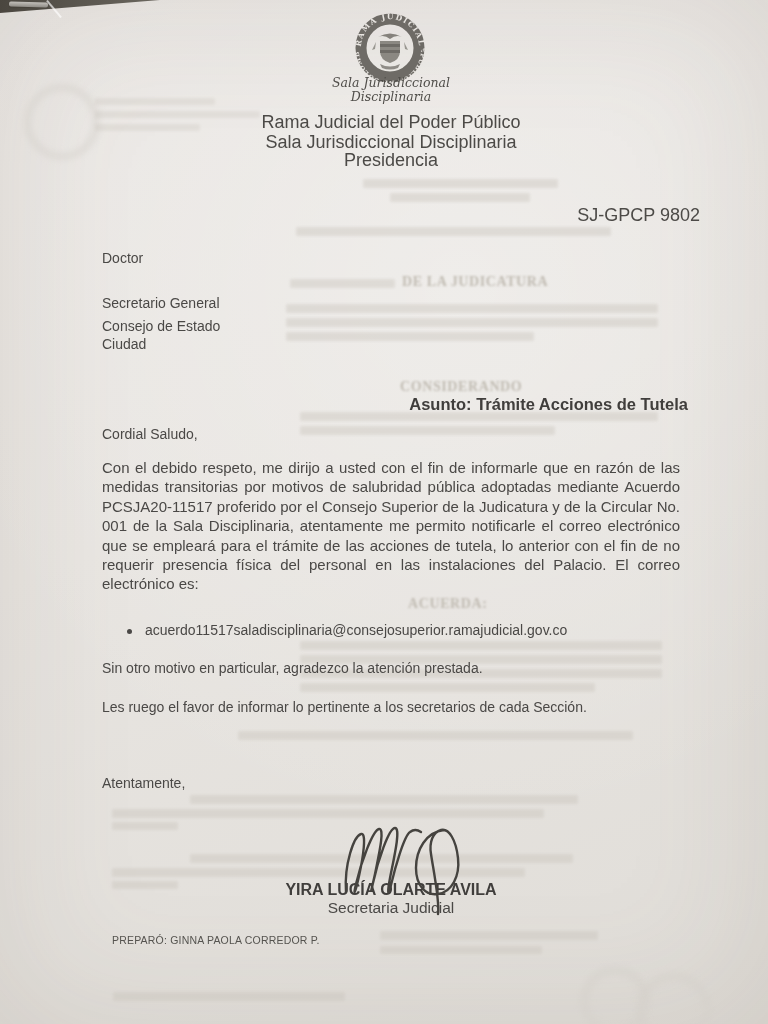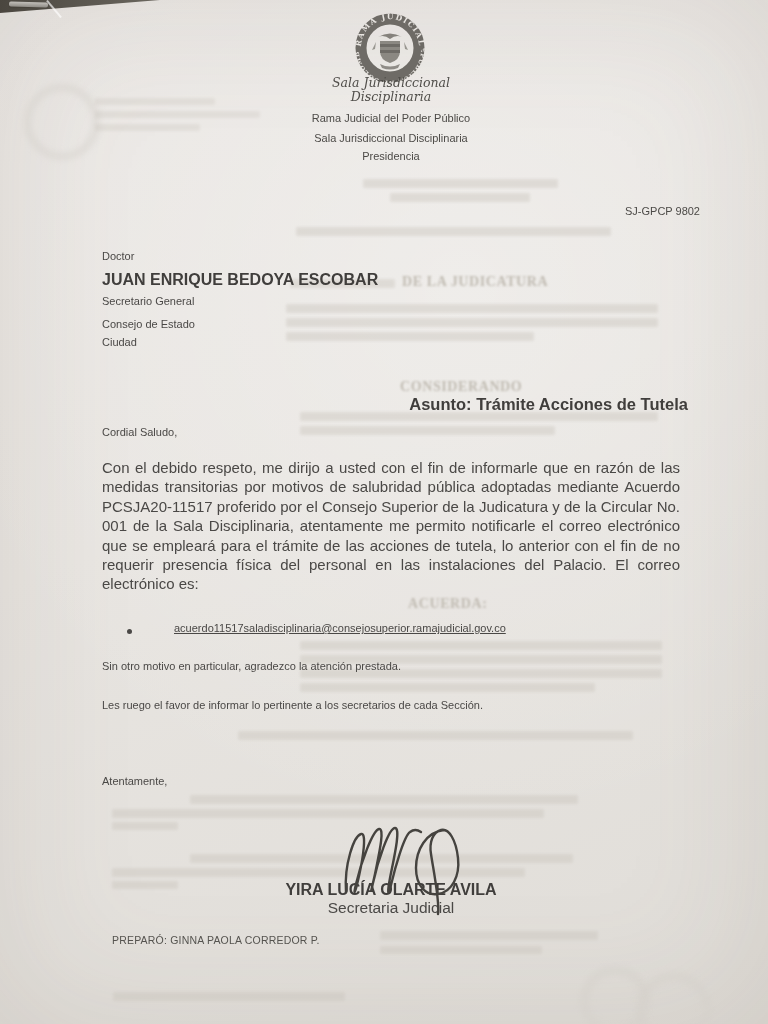--- a/index.html
+++ b/index.html
@@ -15,26 +15,26 @@
   .abs{position:absolute;}
   
   .ghost-layer{position:absolute;inset:0;z-index:1;font-family:Liberation Serif, serif;}
   .gbar{position:absolute;height:9px;background:#c9c4bc;opacity:.42;filter:blur(1.4px);border-radius:2px;}
   .gtext{position:absolute;font-weight:bold;font-size:14px;color:#c1bcb3;filter:blur(0.9px);letter-spacing:.6px;white-space:nowrap;}
   .gring{position:absolute;border-radius:50%;border:7px solid #d5d1cb;filter:blur(3px);opacity:.55;}
   
   .print{position:absolute;inset:0;z-index:2;}
   .center-col{position:absolute;left:102px;width:578px;text-align:center;}
   .line{white-space:nowrap;}
-  .hdr{font-size:11px;color:#4c4a47;}
-  .body-text{font-size:11px;color:#4a4846;}
+  .hdr{font-size:18px;color:#4c4a47;}
+  .body-text{font-size:14px;color:#4a4846;}
   .bold{font-weight:bold;color:#403e3c;}
   .para{position:absolute;left:102px;width:578px;text-align:justify;font-size:15px;line-height:19.4px;color:#4a4846;}
   .subtitle-serif{font-family:"DejaVu Serif", serif;font-style:italic;font-size:12.5px;line-height:13.5px;color:#504e4a;}
-  .email-link{text-decoration:underline;color:#4a4846;margin-left:29px;}
+  .email-link{color:#4a4846;}
   .bullet-dot{position:absolute;width:5px;height:5px;border-radius:50%;background:#4a4846;}
   .footer-note{font-size:10.5px;color:#55534f;letter-spacing:.2px;}
   
   .corner-dark{position:absolute;left:0;top:0;width:160px;height:18px;z-index:4;
     background:linear-gradient(100deg,#4a463f,#6b675f);
     -webkit-clip-path:polygon(0 0,160px 0,0 13px);clip-path:polygon(0 0,160px 0,0 13px);}
   .staple{position:absolute;left:9px;top:2px;width:39px;height:5px;z-index:5;
     background:linear-gradient(#c2bfba,#8f8c86);border-radius:2px;transform:rotate(1.5deg);
     box-shadow:0 1px 1px rgba(60,55,48,.5);}
   .corner-glint{position:absolute;left:53px;top:-2px;width:2px;height:22px;background:rgba(255,255,255,.65);transform:rotate(-40deg);z-index:5;filter:blur(.5px);}
@@ -123,21 +123,20 @@
       <div class="line">Disciplinaria</div>
     </div>
 
     <div class="center-col hdr line" style="top:112px;">Rama Judicial del Poder Público</div>
     <div class="center-col hdr line" style="top:150px;">Presidencia</div>
     <div class="center-col hdr line" style="top:132px;">Sala Jurisdiccional Disciplinaria</div>
 
     <div class="abs hdr line" style="right:68px;top:205px;">SJ-GPCP 9802</div>
 
     <div class="abs body-text line" style="left:102px;top:250px;">Doctor</div>
-    <div class="abs body-text line bold" style="left:102px;top:271px;font-size:16px;">JUAN ENRIQUE BEDOYA ESCOBAR</div>
     <div class="abs body-text line" style="left:102px;top:295px;">Secretario General</div>
     <div class="abs body-text line" style="left:102px;top:318px;">Consejo de Estado</div>
     <div class="abs body-text line" style="left:102px;top:336px;">Ciudad</div>
 
     <div class="abs line bold" style="left:102px;top:395px;width:586px;text-align:right;font-size:16.5px;">Asunto: Trámite Acciones de Tutela</div>
 
     <div class="abs body-text line" style="left:102px;top:426px;">Cordial Saludo,</div>
     <div class="para" style="top:458px;">Con el debido respeto, me dirijo a usted con el fin de informarle que en razón de las medidas transitorias por motivos de salubridad pública adoptadas mediante Acuerdo PCSJA20-11517 proferido por el Consejo Superior de la Judicatura y de la Circular No. 001 de la Sala Disciplinaria, atentamente me permito notificarle el correo electrónico que se empleará para el trámite de las acciones de tutela, lo anterior con el fin de no requerir presencia física del personal en las instalaciones del Palacio. El correo electrónico es:</div>
 
     <div class="bullet-dot" style="left:127px;top:629px;"></div>

